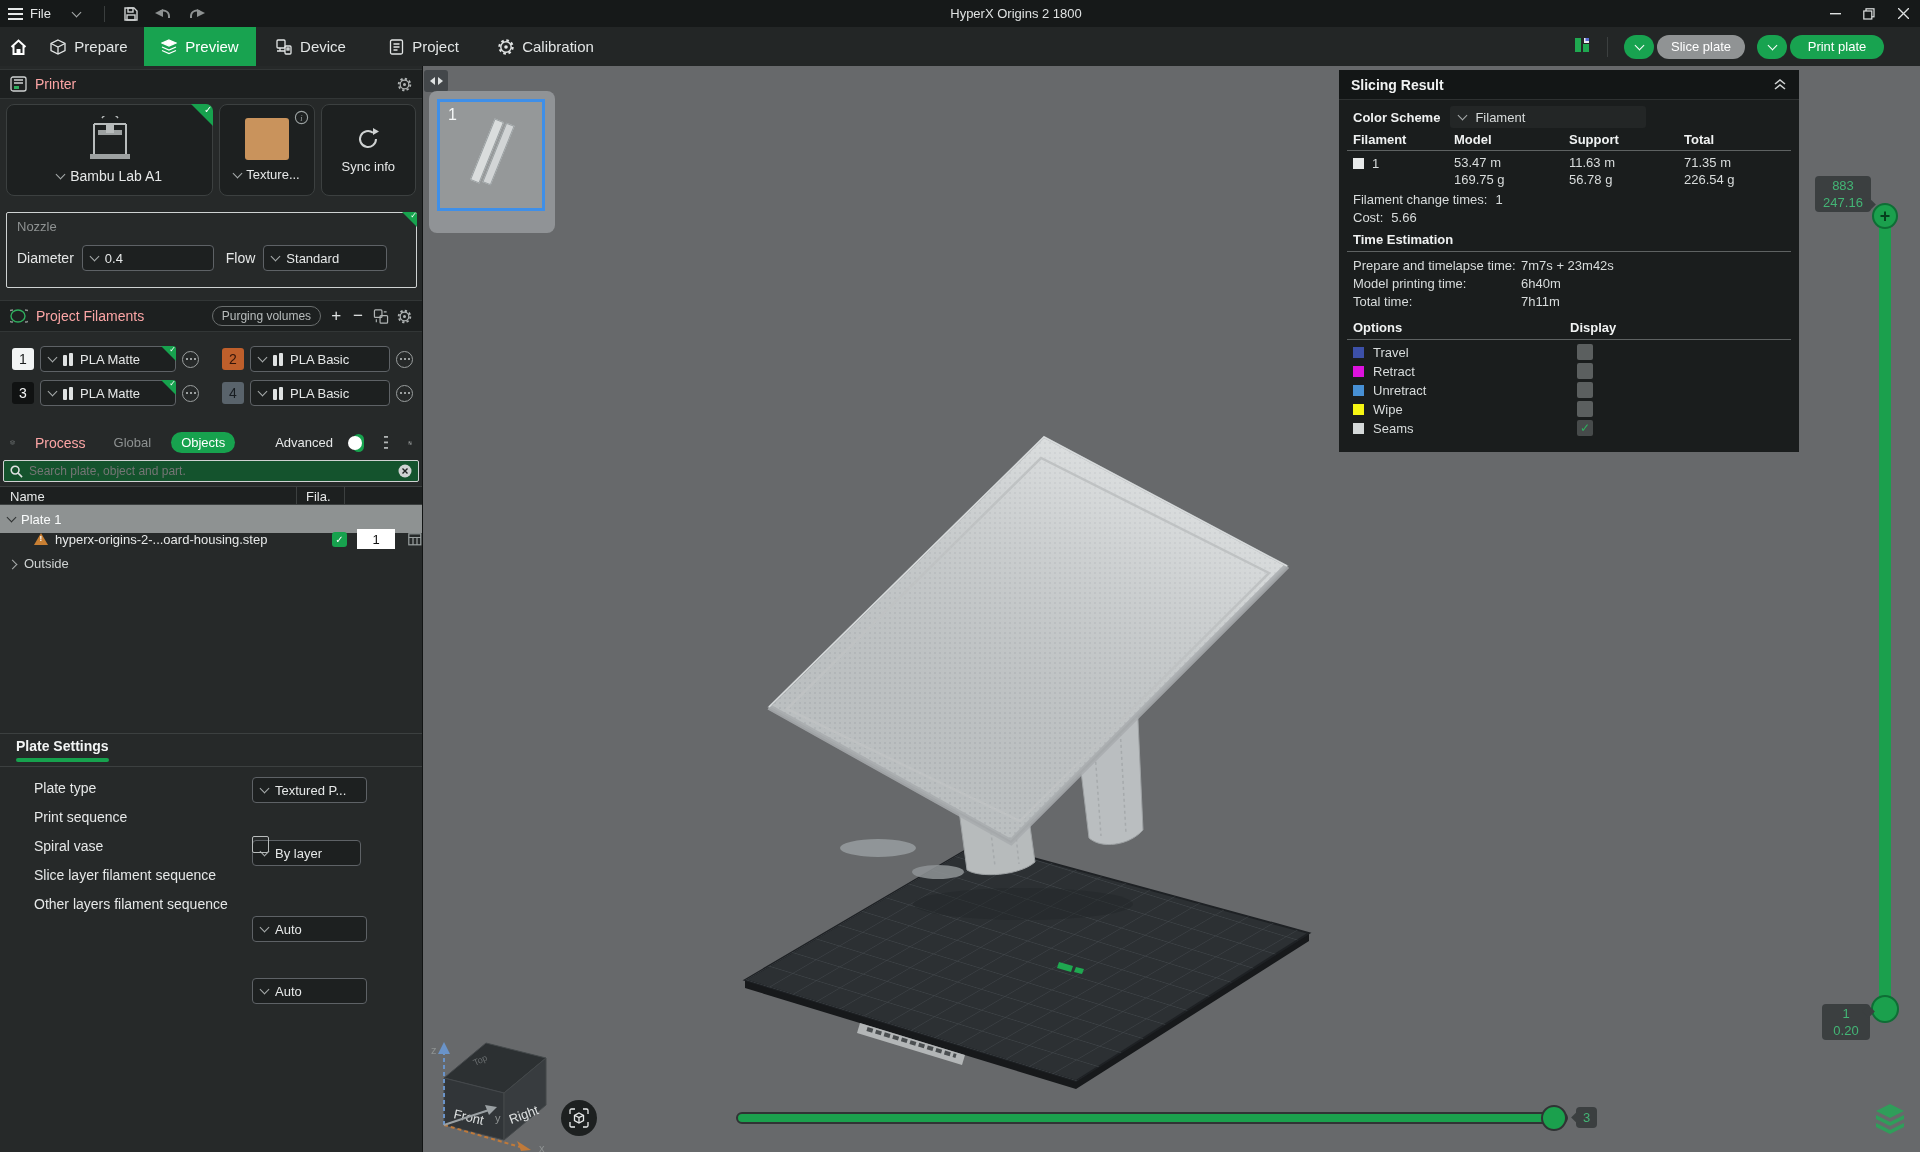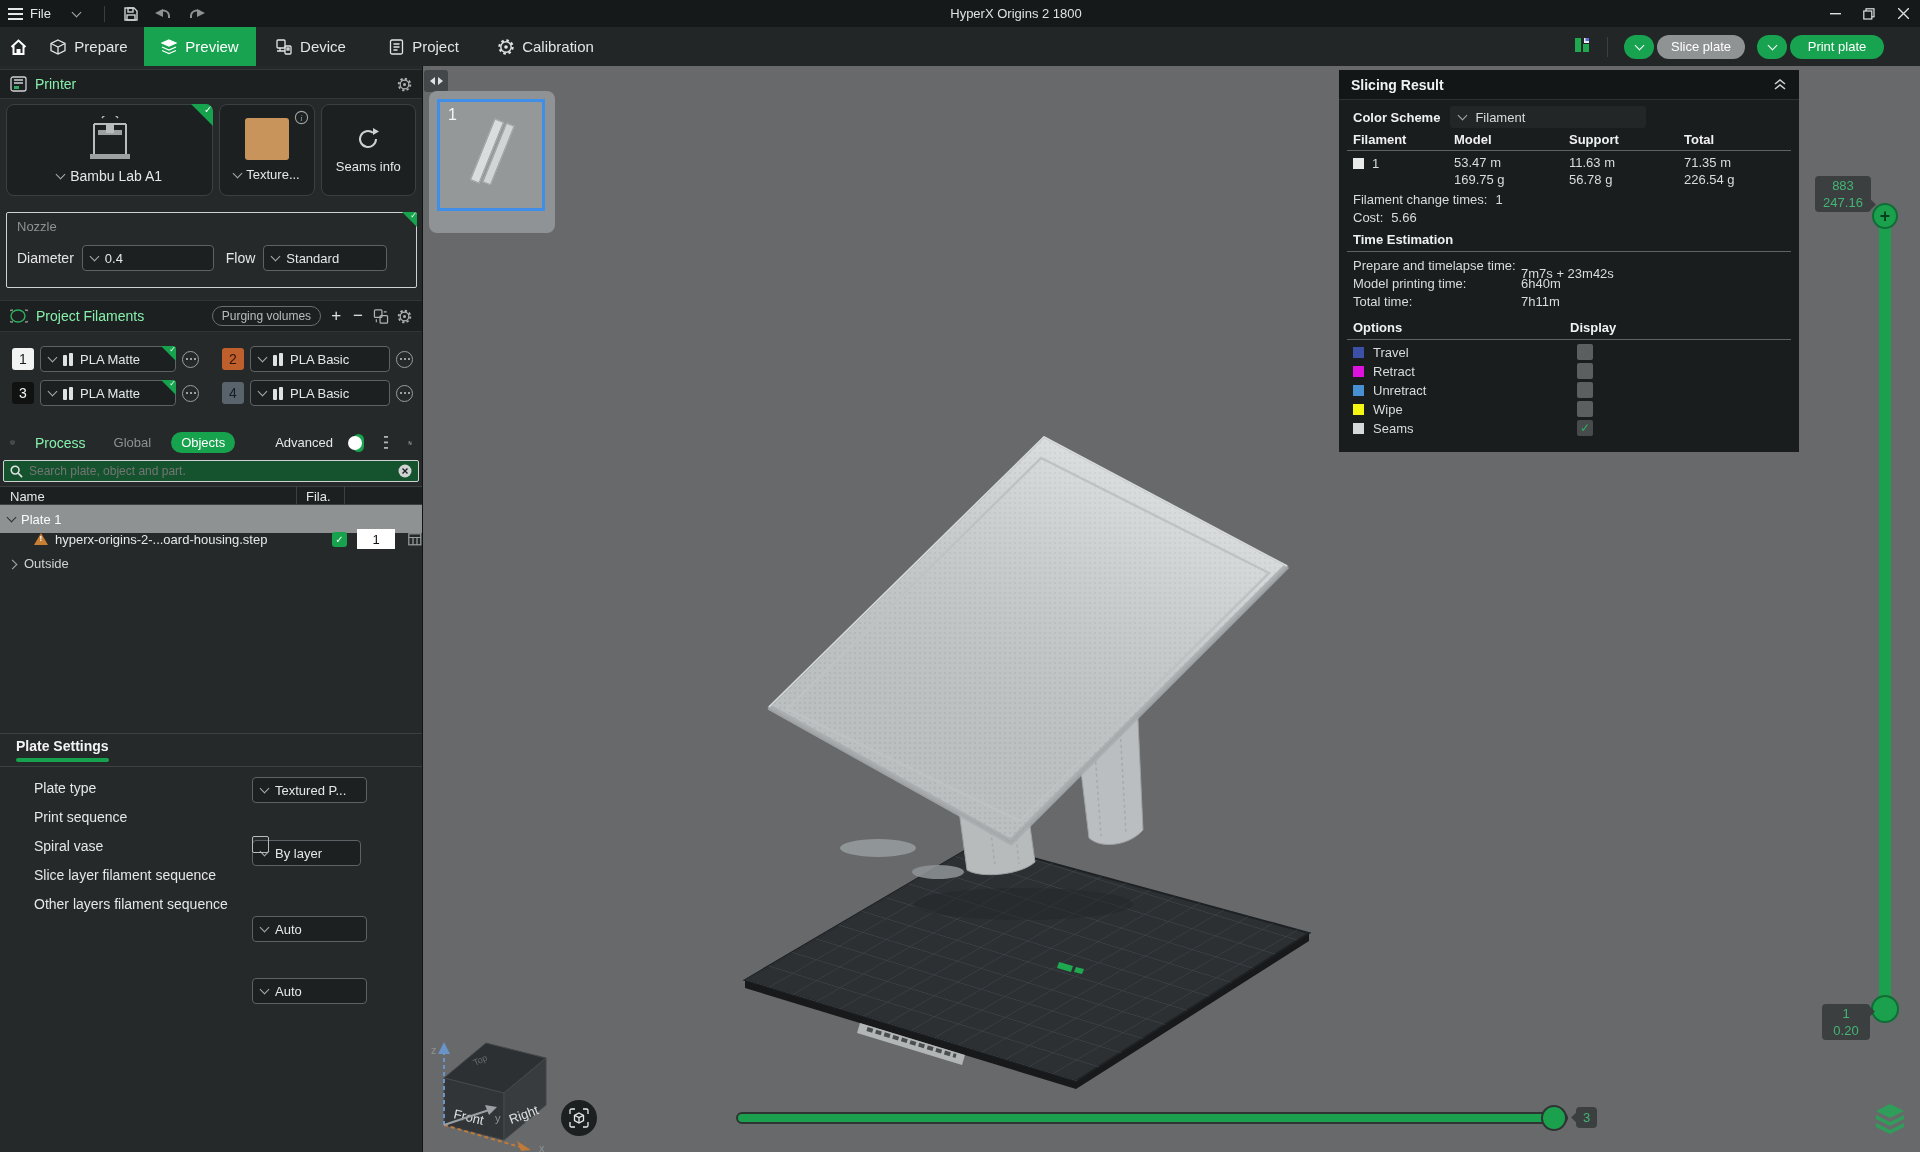--- a/index.html
+++ b/index.html
@@ -22,21 +22,21 @@
   .tab.active{background:#18a350;color:#fff}
   .pill{height:24px;border-radius:12px;display:flex;align-items:center;justify-content:center;font-size:13px;cursor:pointer}
   .chevpill{width:30px;background:#18a350}
   .chev{width:7px;height:7px;border-left:1.6px solid #a8acac;border-bottom:1.6px solid #a8acac;transform:rotate(-45deg);margin-top:-3px;flex:none}
   .chev.white{border-color:#fff}
   .chev.dark{border-color:#2c2f2f}
 
   
   #sidebar{position:absolute;left:0;top:66px;width:423px;bottom:0;background:#262929;border-right:1px solid #121414}
   .sec-head{position:absolute;left:0;right:0;height:30px;display:flex;align-items:center;padding:0 10px;gap:8px;background:#1d2020;border-top:1px solid #323636;border-bottom:1px solid #323636}
-  .sec-title{font-size:14px;color:#86efac}
+  .sec-title{font-size:14px;color:#fca5a5}
   .card{position:relative;background:#1d2020;border:1px solid #3c4040;border-radius:8px;height:92px;display:flex;flex-direction:column;align-items:center;justify-content:center;cursor:pointer}
   .corner-badge{position:absolute;top:-1px;right:-1px;width:0;height:0;border-top:22px solid #17a24e;border-left:22px solid transparent;border-top-right-radius:7px}
   .corner-badge::after{content:"✓";position:absolute;top:-22px;right:1px;font-size:10px;color:#fff}
   .corner-badge.sm{border-top-width:15px;border-left-width:15px;border-top-right-radius:3px}
   .corner-badge.sm::after{top:-16px;right:0;font-size:8px}
   .dd{display:flex;align-items:center;gap:7px;border:1px solid #5e6266;border-radius:4px;padding:0 8px;height:26px;color:#e6e8e8;font-size:13px;background:#1d2020;position:relative;cursor:pointer}
   .numbox{width:22px;height:22px;border-radius:3px;display:flex;align-items:center;justify-content:center;font-size:14px;cursor:pointer}
   .ell-btn{width:17px;height:17px;border:1.5px solid #9a9e9e;border-radius:50%;display:flex;align-items:center;justify-content:center;cursor:pointer}
   .dots{width:2px;height:2px;background:#c4c8c8;border-radius:50%;box-shadow:4px 0 #c4c8c8,-4px 0 #c4c8c8}
   .toggle{width:36px;height:18px;background:#17a24e;border-radius:9px;position:relative;cursor:pointer}
@@ -239,21 +239,21 @@
         <div class="flex" style="gap:5px;margin-top:7px">
             <span class="chev"></span>
             <span style="font-size:13px">Texture...</span>
           </div>
       </div>
       <div class="card" style="flex:1">
         <svg width="26" height="26" viewBox="0 0 26 26" fill="none" stroke="#cfd2d2" stroke-width="2">
             <path d="M21,13 a8,8 0 1 1 -3,-6.2"></path>
             <polygon points="18,2 18,9 24,5.5" fill="#cfd2d2" stroke="none"></polygon>
           </svg>
-        <div style="font-size:13px;margin-top:7px">Seams info</div>
+        <div style="font-size:13px;margin-top:7px">Sync info</div>
       </div>
     </div>
 
     <div class="abs" style="left:6px;right:5px;top:146px;height:76px;border:1.5px solid #cfd2d2;border-radius:2px">
       <div class="corner-badge sm"></div>
       <div style="position:absolute;left:10px;top:6px;color:#8e9292">Nozzle</div>
       <div class="flex" style="position:absolute;left:10px;top:32px;gap:8px">
         <span style="font-size:14px">Diameter</span>
         <div class="dd" style="width:132px">
             <span class="chev"></span>
@@ -555,21 +555,21 @@
         </div>
       <div class="flex abs" style="left:14px;top:140px;gap:8px">
           <span>Cost:</span>
           <span>5.66</span>
         </div>
 
       <span class="bold abs" style="left:14px;top:162px">Time Estimation</span>
       <div class="abs" style="left:8px;right:8px;top:181px;height:1px;background:#5e6262"></div>
 
       <span class="abs" style="left:14px;top:188px">Prepare and timelapse time:</span>
-      <span class="abs" style="left:182px;top:196px">7m7s + 23m42s</span>
+      <span class="abs" style="left:182px;top:188px">7m7s + 23m42s</span>
       <span class="abs" style="left:14px;top:206px">Model printing time:</span>
       <span class="abs" style="left:182px;top:206px">6h40m</span>
       <span class="abs" style="left:14px;top:224px">Total time:</span>
       <span class="abs" style="left:182px;top:224px">7h11m</span>
 
       <span class="bold abs" style="left:14px;top:250px">Options</span>
       <span class="bold abs" style="left:231px;top:250px">Display</span>
       <div class="abs" style="left: 8px;right:8px;top:269px;height:1px;background:#5e6262"></div>
 
       <div class="flex opt-row abs" style="left:14px;right:14px;top:274px;gap:9px">

